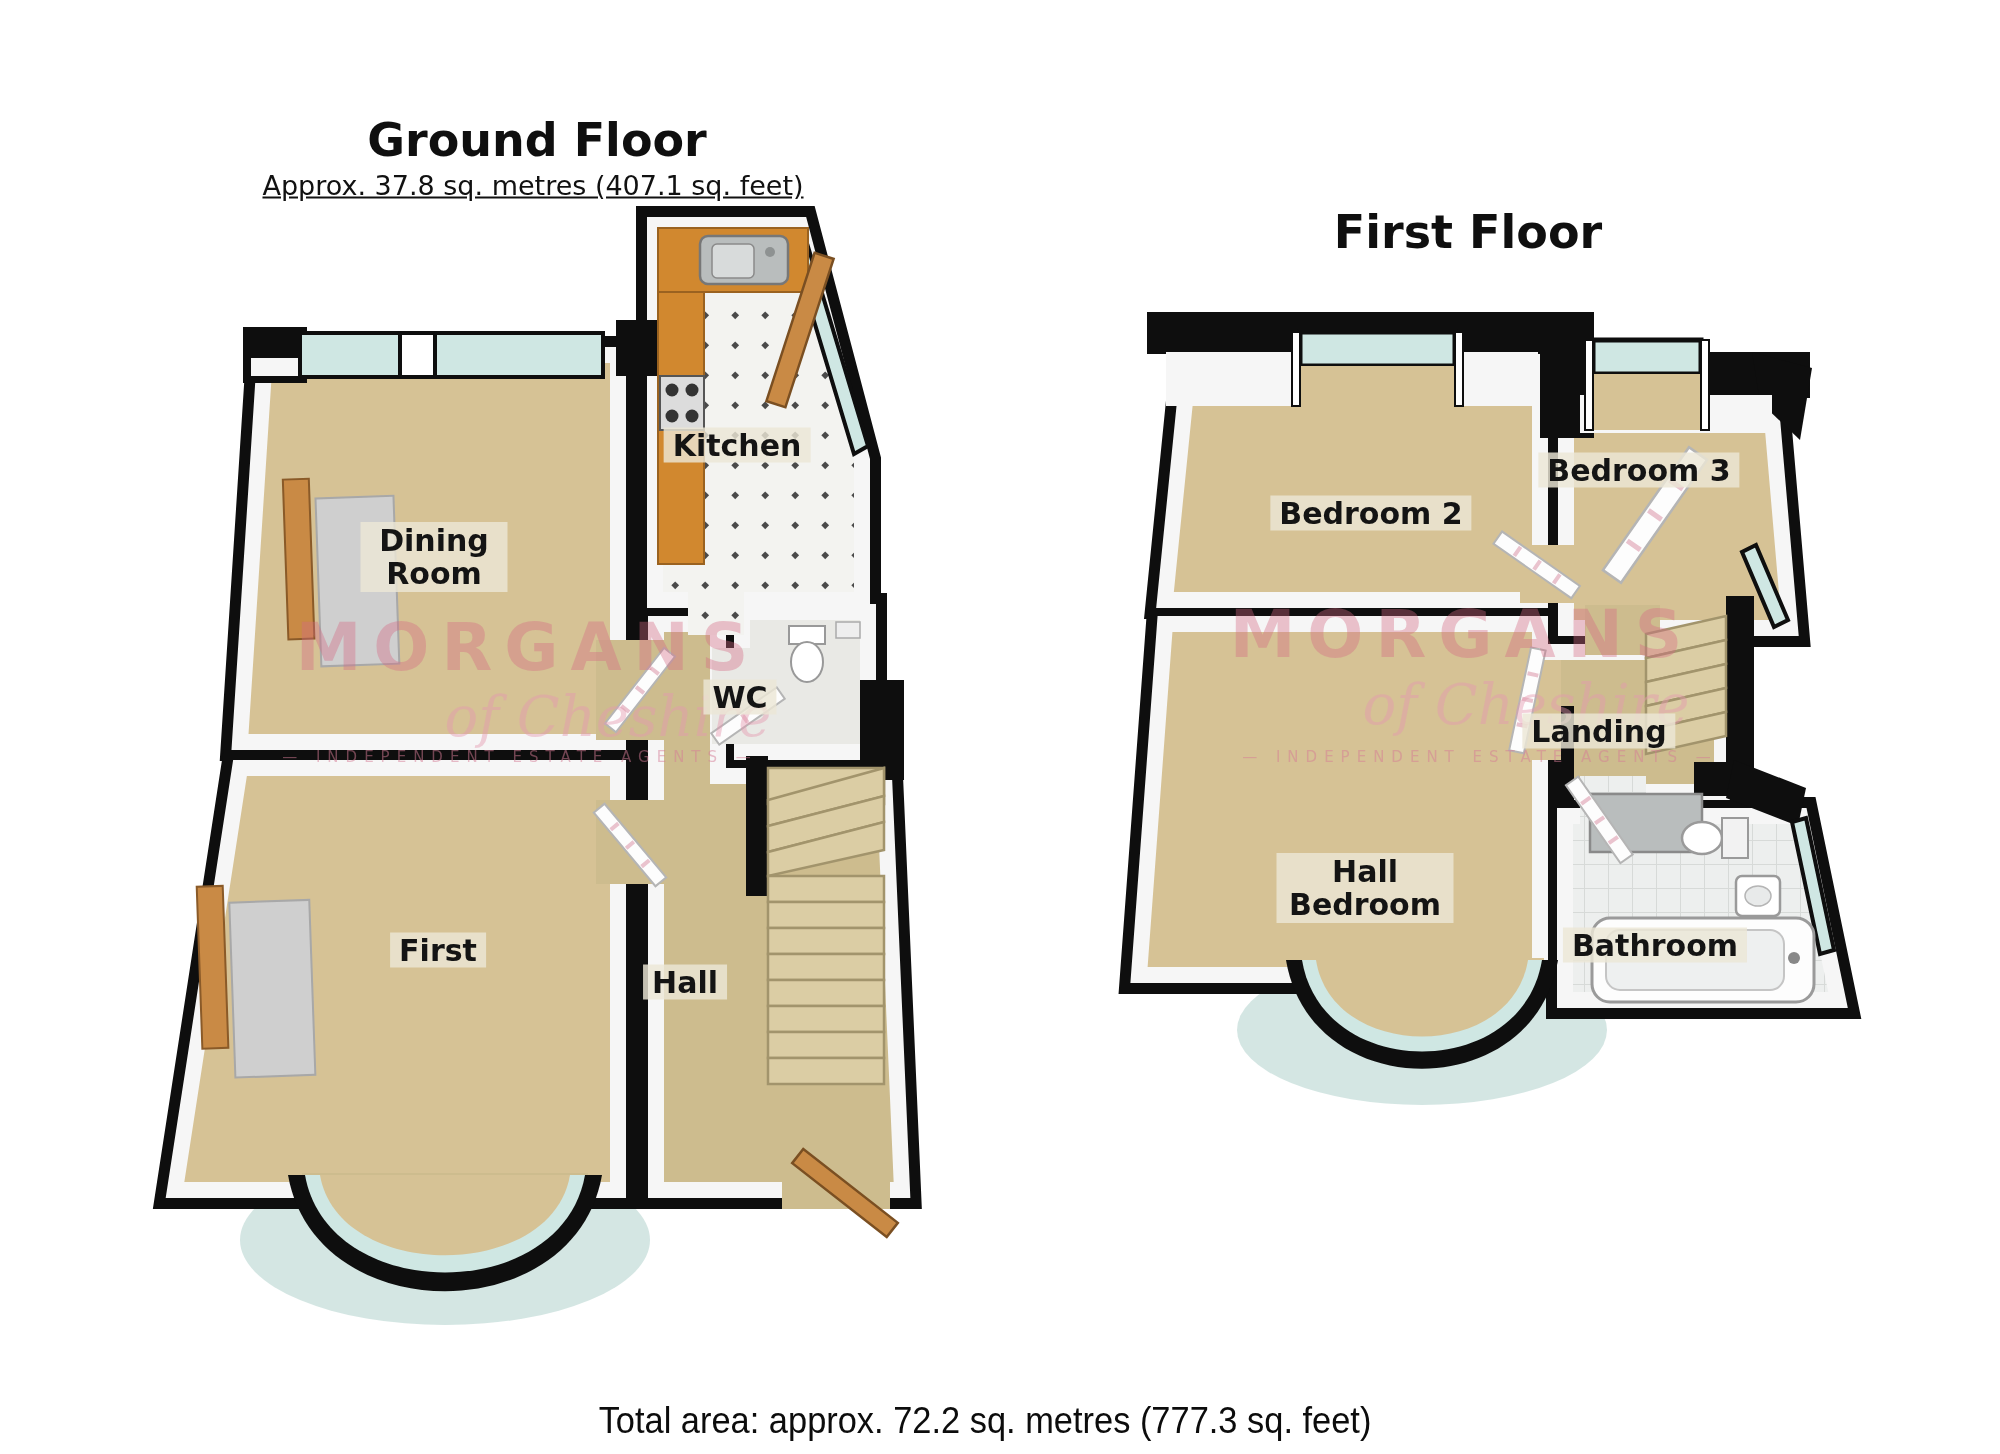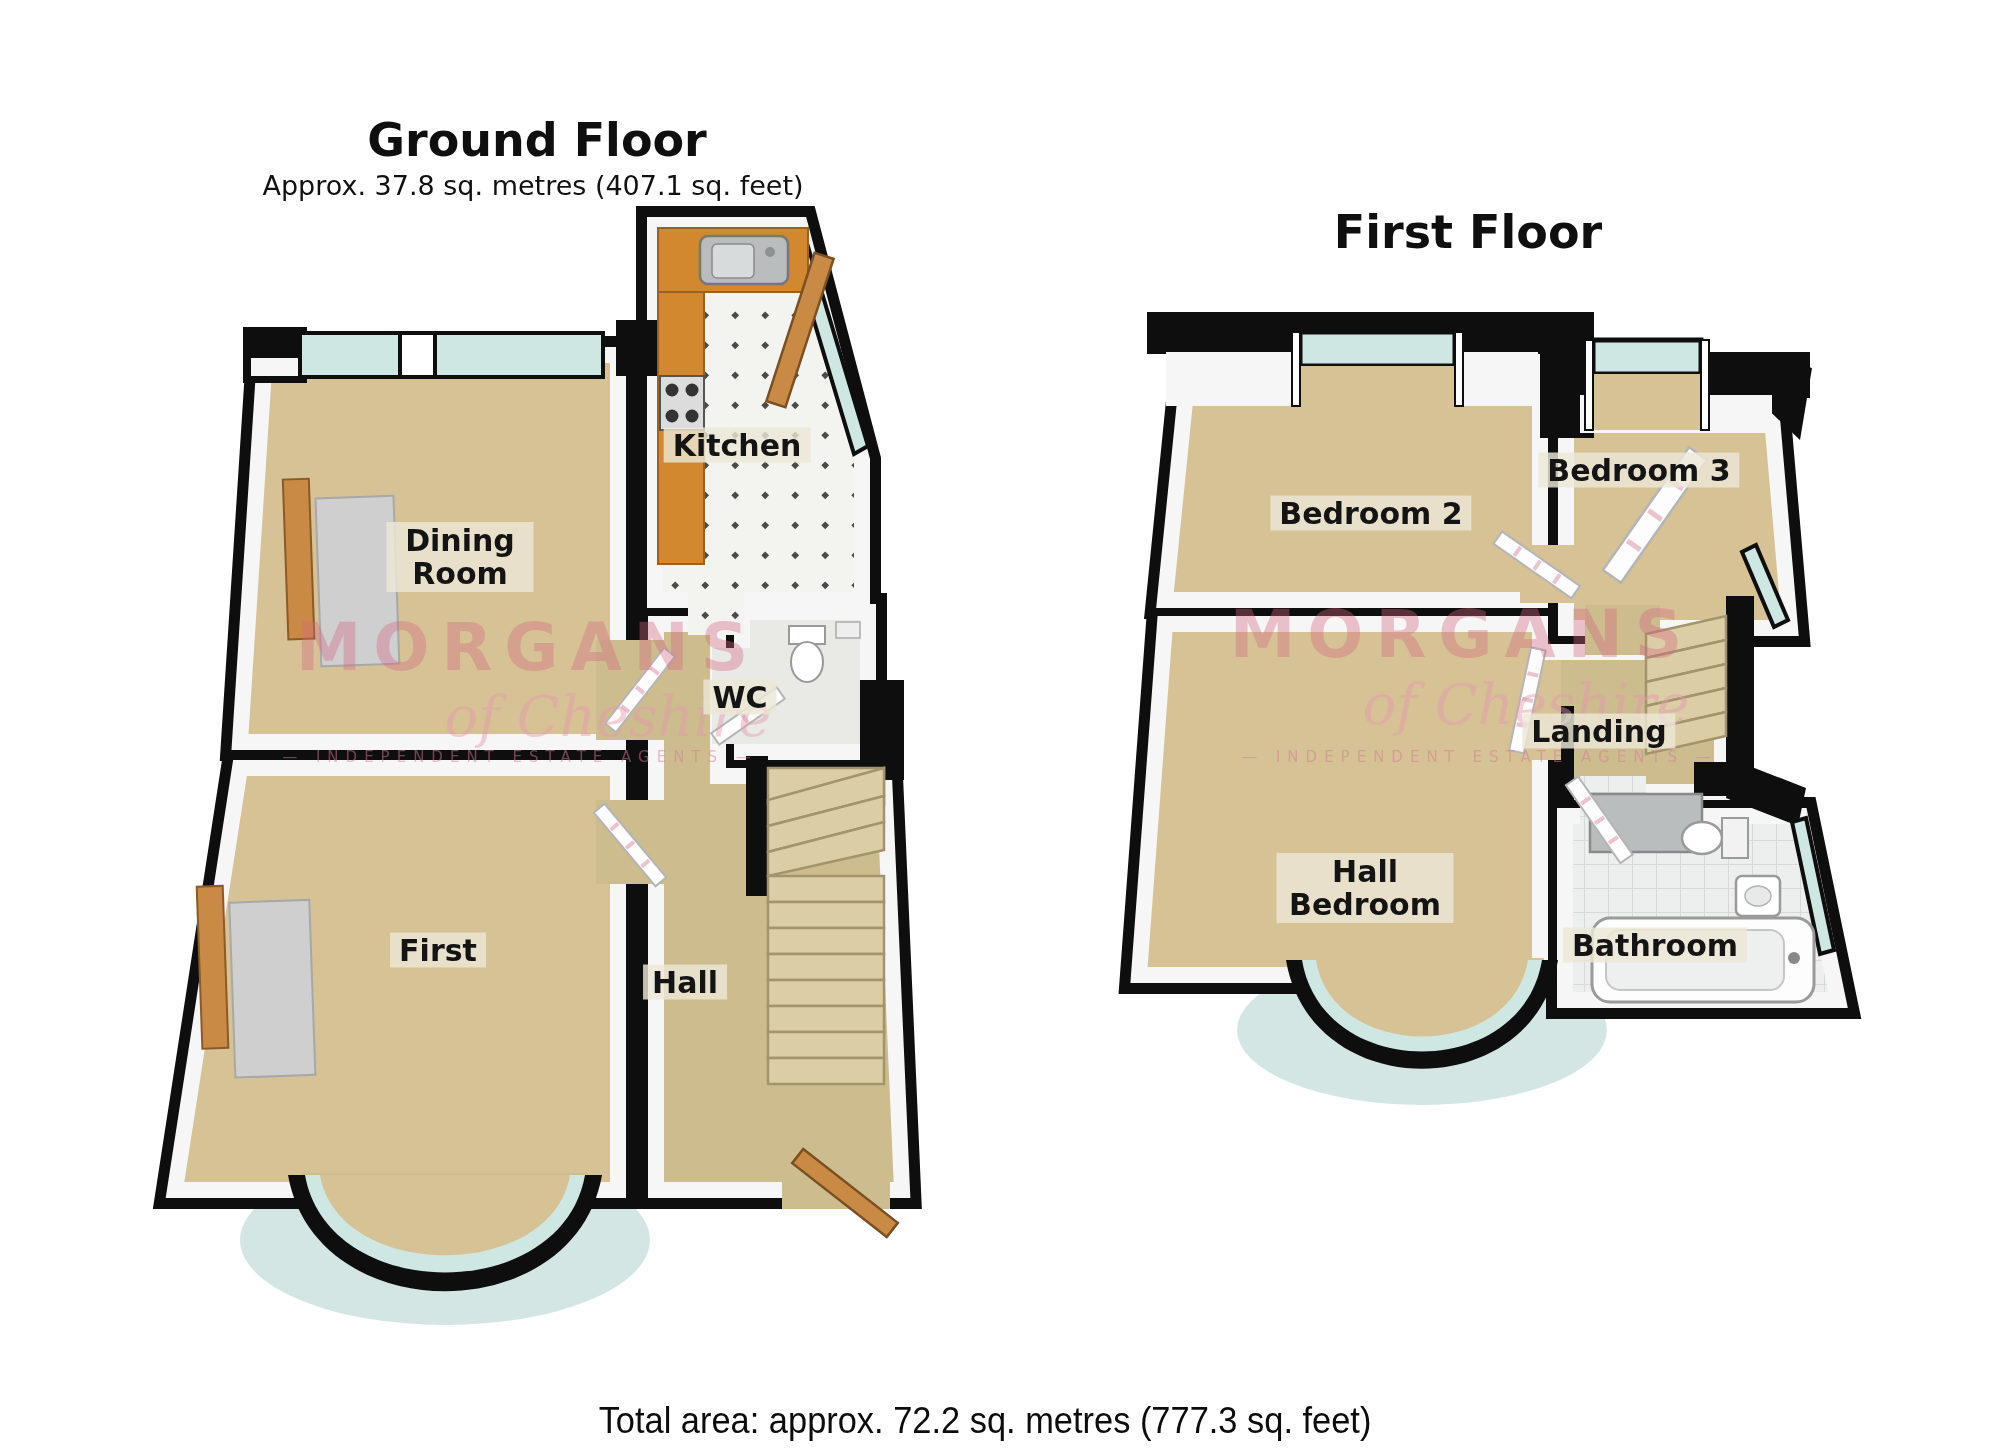--- a/index.html
+++ b/index.html
@@ -6,21 +6,21 @@
   .page{position:relative;width:2000px;height:1454px;background:#ffffff;overflow:hidden;
         font-family:"DejaVu Sans",sans-serif;}
   .page svg{position:absolute;left:0;top:0;z-index:0;}
   .wm{position:absolute;transform:translate(-50%,-50%);z-index:1;pointer-events:none;white-space:nowrap;}
   .wm-brand{font:bold 66px "DejaVu Sans",sans-serif;letter-spacing:12px;color:rgba(213,104,131,.38);}
   .wm-script{font:italic 56px "DejaVu Serif",serif;color:rgba(228,152,176,.45);}
   .wm-caps{font:15px "DejaVu Sans",sans-serif;letter-spacing:7px;color:rgba(213,124,150,.5);}
   .ftitle{position:absolute;transform:translate(-50%,-50%);font:bold 46px "DejaVu Sans",sans-serif;
           color:#0f0f0f;white-space:nowrap;z-index:3;}
   .fsub{position:absolute;transform:translate(-50%,-50%);font:27px "DejaVu Sans",sans-serif;
-        color:#111;white-space:nowrap;z-index:3;}
+        color:#111;white-space:nowrap;z-index:3;text-decoration:underline;}
   .rlabel{position:absolute;transform:translate(-50%,-50%);background:rgba(236,231,214,.82);
           padding:1px 9px;font:bold 30px/1.1 "DejaVu Sans",sans-serif;color:#141414;
           text-align:center;white-space:nowrap;z-index:3;}
   .rlabel.wrap{white-space:normal;padding:2px 6px;}
   .footer{position:absolute;left:985px;top:1421px;transform:translate(-50%,-50%) scaleX(.93);
           font:37px "Liberation Sans",sans-serif;color:#0c0c0c;white-space:nowrap;z-index:3;}
 </style>
 </head>
 <body>
 
@@ -254,21 +254,21 @@
 <div class="wm wm-script" style="left:608px;top:716px">of Cheshire</div>
 <div class="wm wm-caps" style="left:520px;top:757px">— INDEPENDENT ESTATE AGENTS —</div>
 <div class="wm wm-brand" style="left:1462px;top:634px">MORGANS</div>
 <div class="wm wm-script" style="left:1526px;top:704px">of Cheshire</div>
 <div class="wm wm-caps" style="left:1480px;top:757px">— INDEPENDENT ESTATE AGENTS —</div>
 
 <div class="ftitle" style="left:537px;top:140px">Ground Floor</div>
 <div class="fsub" style="left:533px;top:185px">Approx. 37.8 sq. metres (407.1 sq. feet)</div>
 <div class="ftitle" style="left:1468px;top:232px">First Floor</div>
 
-<div class="rlabel wrap" style="left:460px;top:557px;width:135px">Dining Room</div>
+<div class="rlabel wrap" style="left:434px;top:557px;width:135px">Dining Room</div>
 <div class="rlabel" style="left:737px;top:445px">Kitchen</div>
 <div class="rlabel" style="left:740px;top:697px">WC</div>
 <div class="rlabel" style="left:438px;top:950px">First</div>
 <div class="rlabel" style="left:685px;top:982px">Hall</div>
 <div class="rlabel" style="left:1371px;top:513px">Bedroom 2</div>
 <div class="rlabel" style="left:1639px;top:470px">Bedroom 3</div>
 <div class="rlabel" style="left:1599px;top:731px">Landing</div>
 <div class="rlabel wrap" style="left:1365px;top:888px;width:165px">Hall Bedroom</div>
 <div class="rlabel" style="left:1655px;top:945px">Bathroom</div>
 

